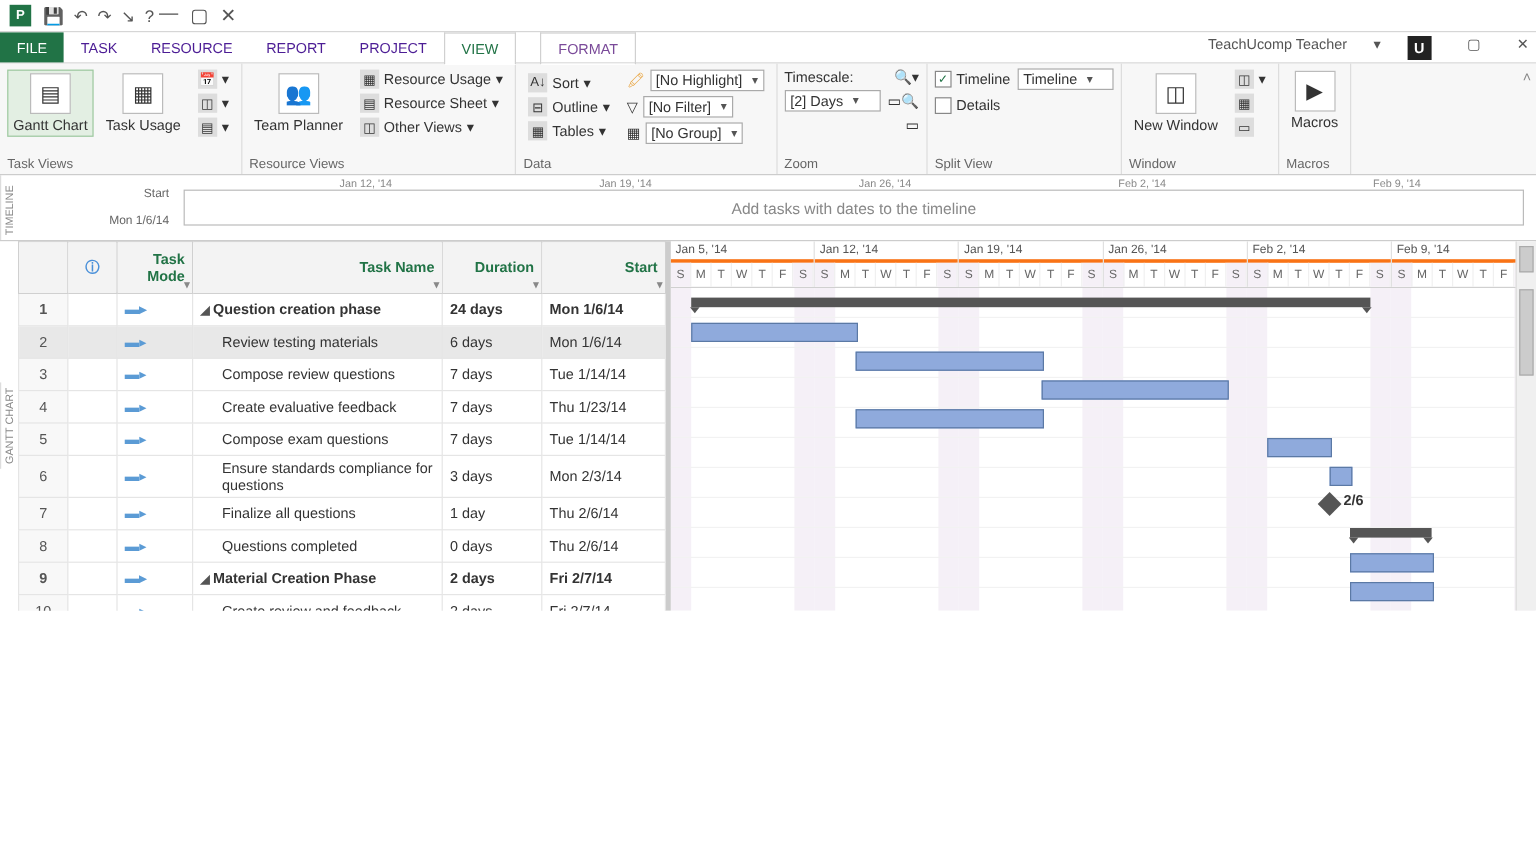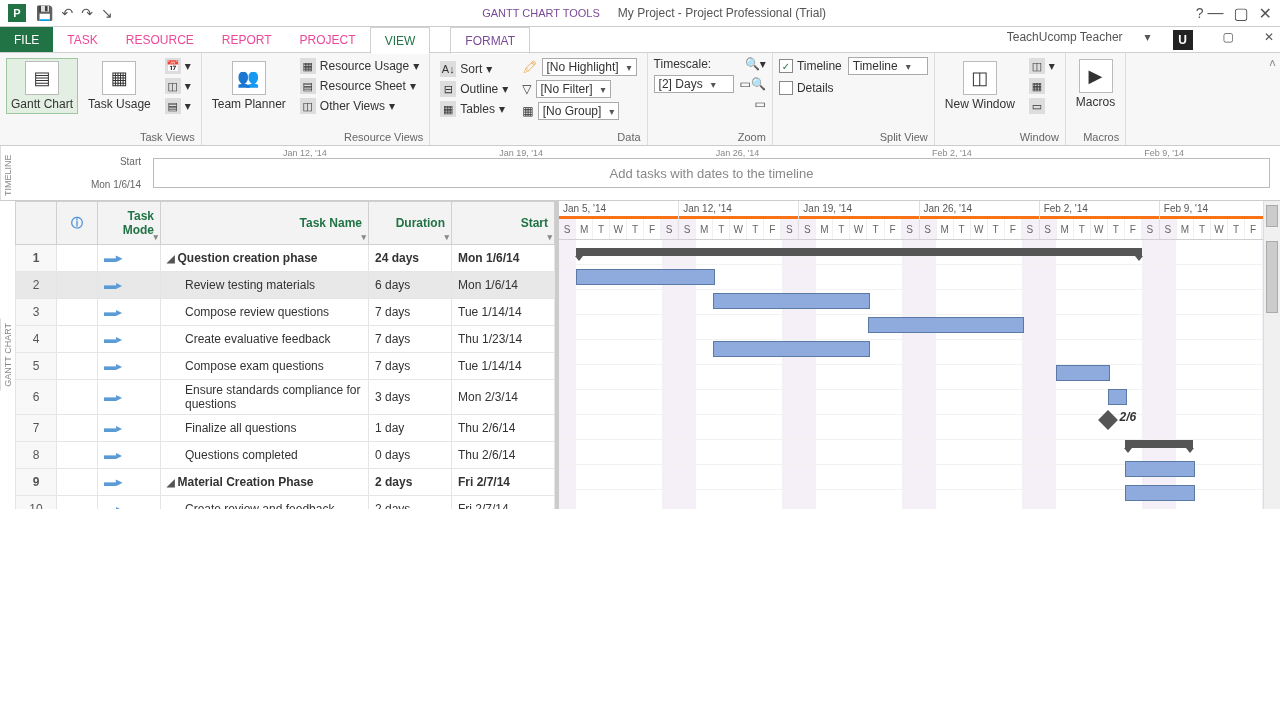--- a/index.html
+++ b/index.html
@@ -5,31 +5,31 @@
   html,body{margin:0;padding:0;font-family:"Segoe UI",Tahoma,sans-serif;font-size:12px;color:#333;background:#fff}
   .qat{height:26px;background:#fff;border-bottom:1px solid #ccc;display:flex;align-items:center;padding:0 8px}
   .qat .app-icon{width:18px;height:18px;background:#217346;display:flex;align-items:center;justify-content:center;color:#fff;font-weight:bold;font-size:11px;margin-right:6px}
   .qat .qbtn{padding:0 4px;color:#555;cursor:pointer;font-size:14px}
   .qat .center{flex:1;display:flex;align-items:center;justify-content:center;gap:18px}
   .tool-tab{color:#7a4a99;font-size:11px}
   .title{color:#555}
   .win-btns{display:flex;gap:10px;color:#555;font-size:16px}
 
   .tabs{height:25px;display:flex;align-items:center;border-bottom:1px solid #d0d0d0;background:#fff}
-  .tab{padding:0 14px;height:25px;display:flex;align-items:center;color:#ec4899;cursor:pointer}
+  .tab{padding:0 14px;height:25px;display:flex;align-items:center;color:#4c1d95;cursor:pointer}
   .tab.file{background:#217346;color:#fff}
   .tab.active{border:1px solid #d0d0d0;border-bottom:1px solid #fff;color:#217346;position:relative;top:1px;background:#fff}
   .tab.contextual{border:1px solid #d0d0d0;border-bottom:1px solid #fff;position:relative;top:1px;color:#7a4a99}
   .tabs .spacer{flex:1}
   .user{color:#555;padding:0 6px;display:flex;align-items:flex-start;gap:22px}
   .user .avatar{width:20px;height:20px;background:#222;color:#fff;display:flex;align-items:center;justify-content:center;font-weight:bold}
 
   .ribbon{height:92px;background:#f7f7f7;border-bottom:1px solid #ccc;display:flex}
   .group{border-right:1px solid #ddd;padding:4px 6px 2px;display:flex;flex-direction:column;justify-content:space-between}
-  .glabel{text-align:right;color:#666;font-size:11px}
+  .glabel{text-align:left;color:#666;font-size:11px}
   .row{display:flex;align-items:center;gap:6px}
   .big-btn{display:flex;flex-direction:column;align-items:center;gap:2px;padding:2px 4px;cursor:pointer}
   .big-btn .icon-box{width:32px;height:32px;border:1px solid #bbb;background:#fff;display:flex;align-items:center;justify-content:center;font-size:18px}
   .big-btn.active{background:#e3efe3;border:1px solid #9ec9a0}
   .small-btn{display:flex;align-items:center;gap:4px;padding:1px 4px;cursor:pointer;white-space:nowrap}
   .small-btn .icon-s{width:16px;height:16px;background:#ddd;display:inline-flex;align-items:center;justify-content:center;font-size:11px}
   .combo{border:1px solid #aaa;background:#fff;padding:1px 4px;display:inline-flex;align-items:center;gap:4px;cursor:pointer}
   .combo::after{content:"▾";color:#555;font-size:10px;margin-left:4px}
   .checkbox{display:inline-flex;align-items:center;gap:4px;cursor:pointer}
   .checkbox .box{width:12px;height:12px;border:1px solid #888;background:#fff;display:inline-flex;align-items:center;justify-content:center;font-size:10px;color:#217346}
@@ -77,24 +77,20 @@
 </style>
 </head>
 <body>
 
 <div class="qat">
   <div class="app-icon">P</div>
   <span class="qbtn">💾</span>
   <span class="qbtn">↶</span>
   <span class="qbtn">↷</span>
   <span class="qbtn">↘</span>
-  <div class="center">
-    <span class="tool-tab">GANTT CHART TOOLS</span>
-    <span class="title">My Project - Project Professional (Trial)</span>
-  </div>
   <span class="qbtn">?</span>
   <div class="win-btns">
     <span>—</span>
     <span>▢</span>
     <span>✕</span>
   </div>
 </div>
 
 <div class="tabs">
   <div class="tab file">FILE</div>
@@ -468,21 +464,21 @@
         <div class="g-row"></div>
         <div class="g-row"></div>
         <div class="bar-summary" style="top: 8px; left: 17.1429px; width: 565.714px;"></div>
         <div class="bar-task" style="top: 29px; left: 17.1429px; width: 137.143px;"></div>
         <div class="bar-task" style="top: 53px; left: 154.286px; width: 154.286px;"></div>
         <div class="bar-task" style="top: 77px; left: 308.571px; width: 154.286px;"></div>
         <div class="bar-task" style="top: 101px; left: 154.286px; width: 154.286px;"></div>
         <div class="bar-task" style="top: 125px; left: 497.143px; width: 51.4286px;"></div>
         <div class="bar-task" style="top: 149px; left: 548.571px; width: 17.1429px;"></div>
         <div class="milestone" style="top: 173px; left: 541.571px;"></div>
-        <div class="milestone-label" style="top: 170px; left: 560.571px; font-style: italic;">2/6</div>
+        <div class="milestone-label" style="top: 170px; left: 560.571px;">2/6</div>
         <div class="bar-summary" style="top: 200px; left: 565.714px; width: 68.5714px;"></div>
         <div class="bar-task" style="top: 221px; left: 565.714px; width: 68.5714px;"></div>
         <div class="bar-task" style="top: 245px; left: 565.714px; width: 68.5714px;"></div>
       </div>
     <div class="scrollbar">
       <div class="thumb" style="top:4px;height:20px"></div>
       <div class="thumb" style="top:40px;height:70px"></div>
     </div>
   </div>
 </div>

